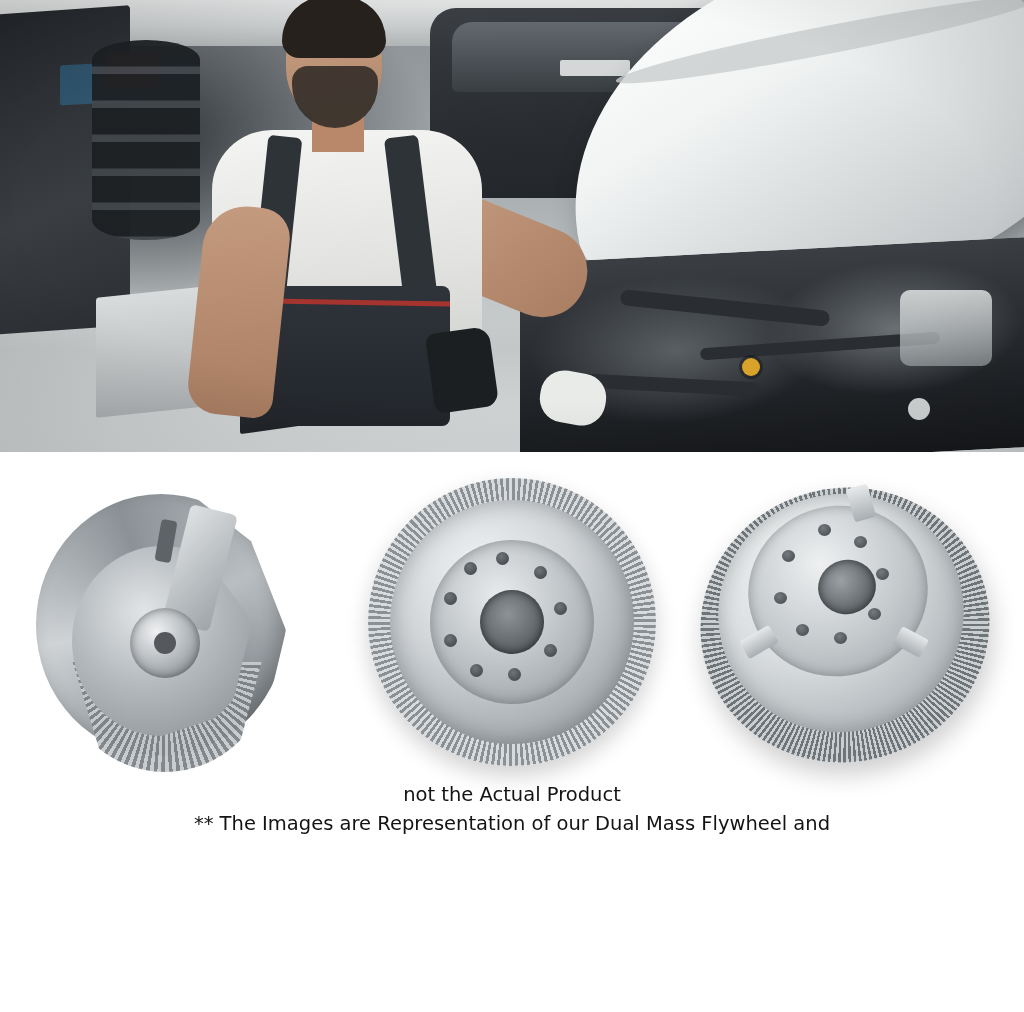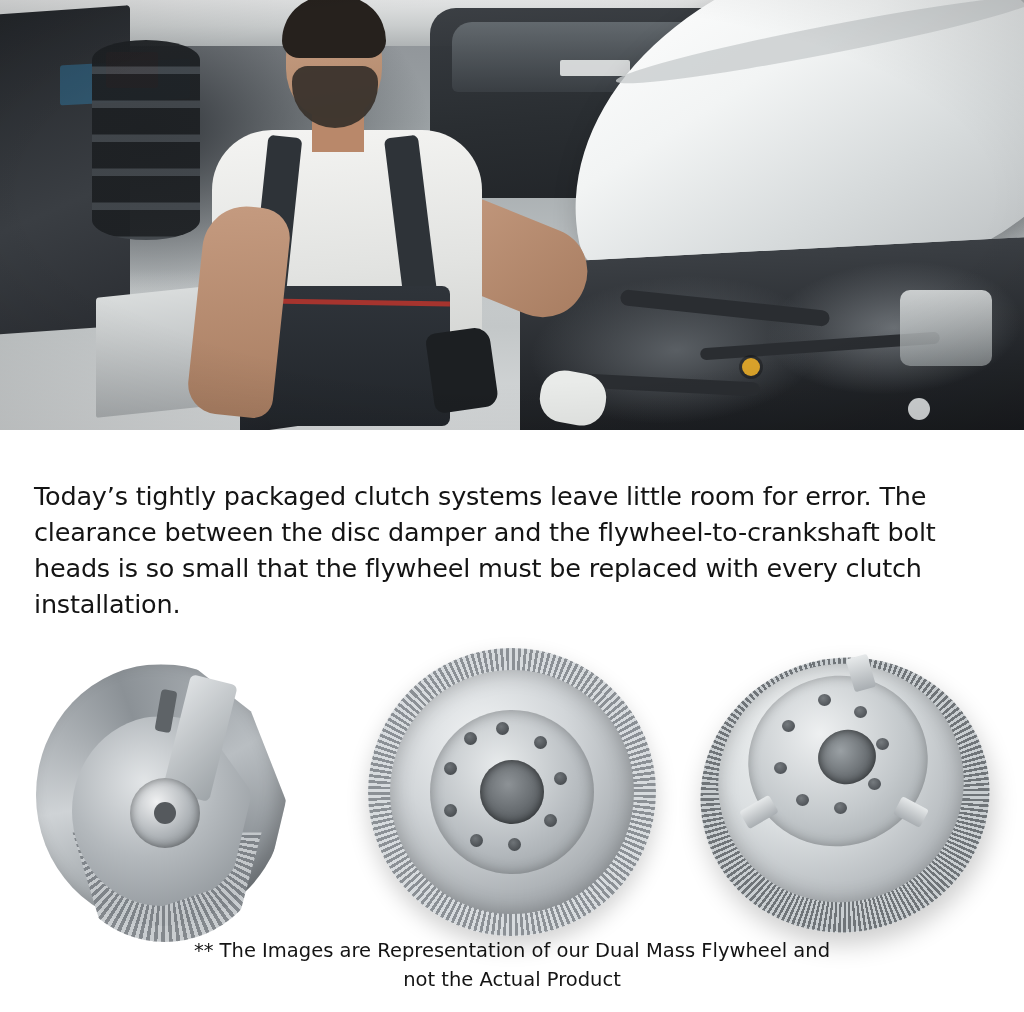--- a/index.html
+++ b/index.html
@@ -484,23 +484,20 @@
     <div class="mech-neck"></div>
     <div class="mech-head"></div>
     <div class="mech-beard"></div>
     <div class="mech-hair"></div>
     <div class="glove"></div>
     <div class="mech-hand-r"></div>
 
     <div class="hero-vignette"></div>
   </div>
 
-  <div class="caption">
-    <p>Today’s tightly packaged clutch systems leave little room for error. The clearance between the disc damper and the flywheel-to-crankshaft bolt heads is so small that the flywheel must be replaced with every clutch installation.</p>
-  </div>
 
   <div class="products">
 
     <div class="prod p1">
       <div class="cut-outer"></div>
       <div class="cut-teeth"></div>
       <div class="cut-inner"></div>
       <div class="cut-face"></div>
       <div class="cut-pin"></div>
       <div class="cut-hub"></div>
@@ -537,17 +534,17 @@
       <div class="bolt3" style="left:82px; top:68px;"></div>
       <div class="bore3"></div>
       <div class="tab" style="left:150px; top:4px; width:22px; height:34px; transform:rotate(-16deg);"></div>
       <div class="tab" style="left:42px; top:150px; width:34px; height:20px; transform:rotate(-30deg);"></div>
       <div class="tab" style="left:196px; top:150px; width:30px; height:20px; transform:rotate(28deg);"></div>
     </div>
 
   </div>
 
   <div class="disclaimer">
+    <p>not the Actual Product</p>
     <p>** The Images are Representation of our Dual Mass Flywheel and</p>
-    <p>not the Actual Product</p>
   </div>
 
 </div>
 
 </body></html>

